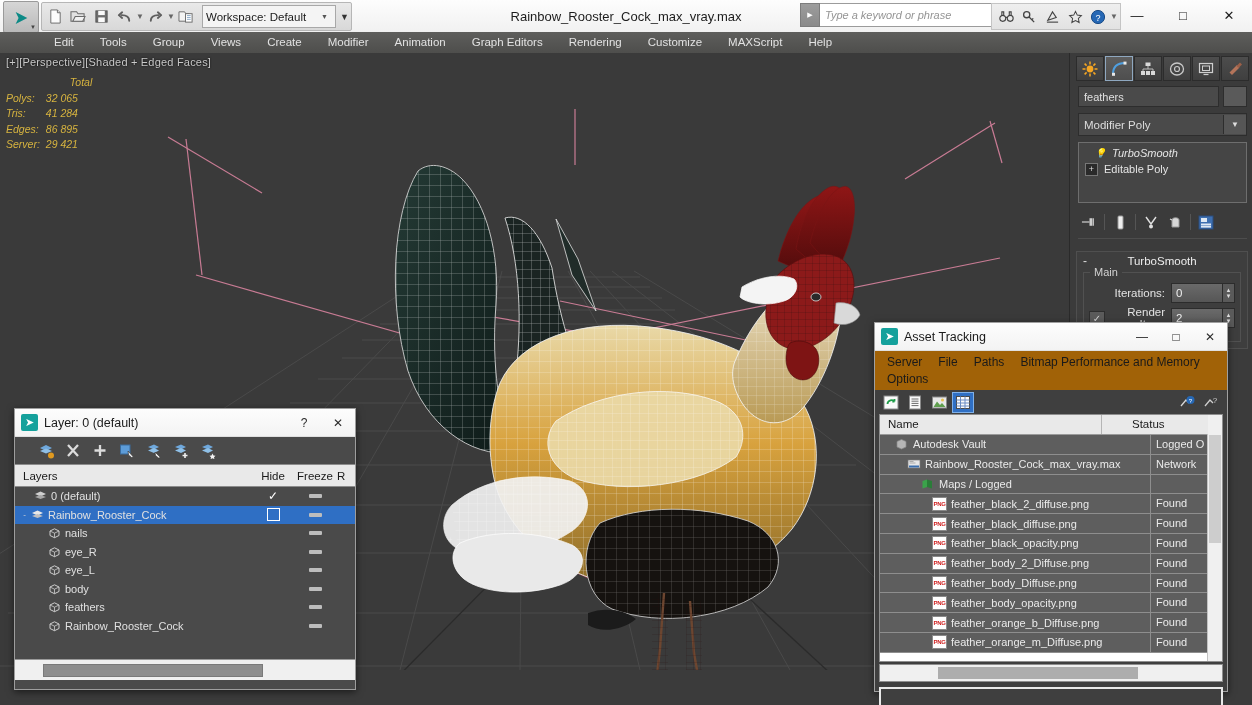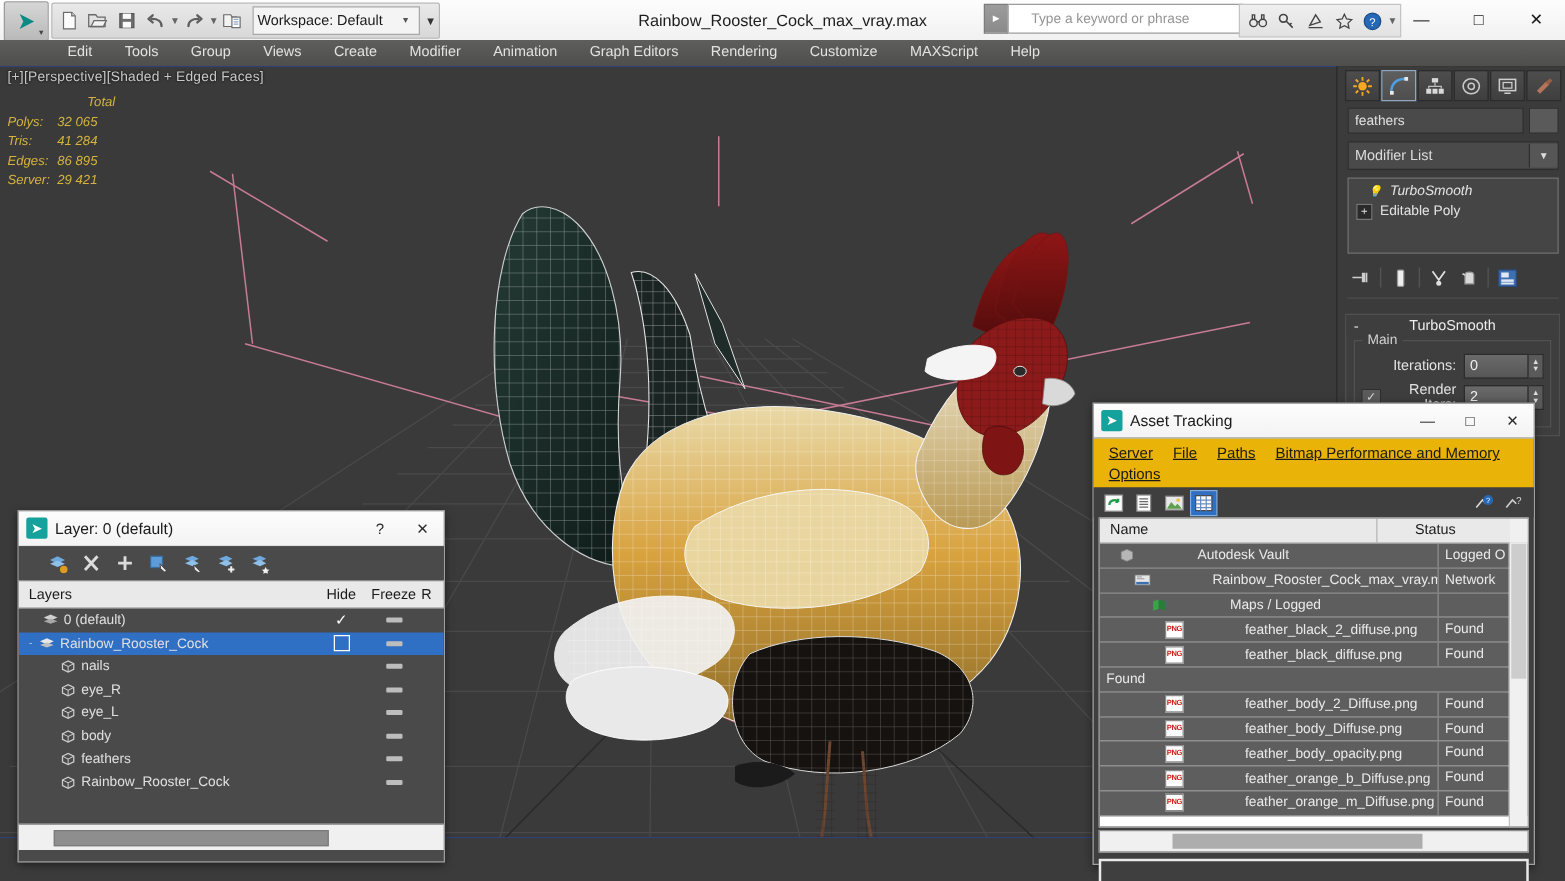--- a/index.html
+++ b/index.html
@@ -52,22 +52,22 @@
   .searchwrap{
     position:absolute;right:258px;top:4px;height:22px;display:flex;align-items:center;
   }
   .search-arrow{
     width:18px;height:22px;background:linear-gradient(#9c9c9c,#8a8a8a);
     border:1px solid #7c7c7c;display:flex;align-items:center;justify-content:center;
     color:#fff;font-size:7px;
   }
   .search-input{
     width:168px;height:22px;background:#fff;border:1px solid #9b9b9b;border-left:none;
-    display:flex;align-items:center;padding-left:18px;
-    color:#949494;font-size:11px;
+    display:flex;align-items:center;padding-left:5px;
+    font-style:italic;color:#949494;font-size:11px;
   }
   .help-icons{
     position:absolute;right:131px;top:3px;height:25px;display:flex;align-items:center;gap:1px;
     padding:0 3px;background:linear-gradient(#efefef,#e2e2e2);border:1px solid #c4c4c4;
   }
   .hicon{width:22px;height:21px;display:flex;align-items:center;justify-content:center;color:#3d3d3d;}
   .wbtns{position:absolute;right:0;top:0;display:flex;height:31px;}
   .wbtn{width:46px;height:31px;display:flex;align-items:center;justify-content:center;
         color:#1a1a1a;font-size:13px;}
 
@@ -196,36 +196,36 @@
   .lay-row .frz{width:44px;display:flex;align-items:center;justify-content:center;}
   .lay-row .rr{width:18px;}
   .dash{width:13px;height:4px;background:#bdbdbd;border-radius:1px;}
   .chk-mark{color:#ffffff;font-size:12px;}
   .chk-box{width:11px;height:11px;border:1.5px solid #ffffff;background:#2f6fc4;}
   .lay-foot{height:20px;background:#f0f0f0;border-top:1px solid #9a9a9a;display:flex;align-items:center;padding:0 4px;}
   .hscroll{height:11px;background:#8e8e8e;border:1px solid #7a7a7a;}
 
   
   #asset-dialog{left:874px;top:322px;width:352px;height:368px;background:#3f3f3f;border:1px solid #a0a0a0;}
-  .at-menubar{background:#eab308;color:#1a1a1a;font-size:12px;padding:3px 0 2px 0;line-height:17px;text-decoration:underline;}
+  .at-menubar{background:#a16207;color:#1a1a1a;font-size:12px;padding:3px 0 2px 0;line-height:17px;}
   .at-menubar .mrow{display:flex;flex-wrap:wrap;padding-left:4px;}
   .at-mi{padding:0 8px;white-space:nowrap;}
   .at-toolbar{height:24px;background:#3f3f3f;display:flex;align-items:center;padding:0 6px;gap:4px;}
   .at-tool{width:20px;height:19px;display:flex;align-items:center;justify-content:center;}
   .at-tool.sel{background:#2f6fc4;outline:1px solid #7fb0e8;}
   .at-spacer{flex:1;}
   .at-grid{margin:0 4px;background:#fff;border:1px solid #8e8e8e;height:246px;overflow:hidden;position:relative;}
   .at-hdr{height:19px;background:#e9e9e9;display:flex;align-items:center;border-bottom:1px solid #9a9a9a;
           color:#1a1a1a;font-size:11.5px;gap:24px;}
   .at-hdr .hn{flex:1;padding-left:8px;border-right:1px solid #b5b5b5;height:19px;line-height:19px;}
   .at-hdr .hs{width:52px;padding-left:6px;height:19px;line-height:19px;}
   .at-hdr .hgap{width:14px;background:#f0f0f0;height:19px;}
   .at-row{height:18.8px;display:flex;align-items:center;background:#5e5e5e;color:#eaeaea;font-size:11px;
           border-bottom:1px solid #8e8e8e;}
-  .at-row .n{flex:1;display:flex;align-items:center;border-right:1px solid #8e8e8e;height:100%;overflow:hidden;white-space:nowrap;gap:45px;}
+  .at-row .n{flex:1;display:flex;align-items:center;border-right:1px solid #8e8e8e;height:100%;overflow:hidden;white-space:nowrap;}
   .at-row .s{width:52px;padding-left:5px;overflow:hidden;white-space:nowrap;height:100%;line-height:18.8px;}
   .at-row .sbgap{width:14px;height:100%;}
   .rico{width:15px;height:13px;display:flex;align-items:center;justify-content:center;margin-right:4px;flex:0 0 auto;}
   .png-ico{width:13px;height:12px;background:#fff;border:1px solid #8a8a8a;
            color:#cf1f1f;font-size:6px;font-weight:bold;display:flex;align-items:center;justify-content:center;
            font-family:"Liberation Sans",sans-serif;letter-spacing:-0.3px;}
   .at-vscroll{position:absolute;right:0;top:19px;width:14px;bottom:0;background:#f0f0f0;border-left:1px solid #c2c2c2;}
   .at-vthumb{position:absolute;left:1px;top:1px;width:12px;height:108px;background:#cdcdcd;}
   .at-hscroll-wrap{margin:2px 4px 0 4px;height:16px;background:#f0f0f0;border:1px solid #8e8e8e;
                    display:flex;align-items:center;padding:0 2px;}
@@ -577,21 +577,21 @@
           </svg>
       </div>
     </div>
 
     <div class="cp-name-row">
       <div class="cp-name">feathers</div>
       <div class="cp-color"></div>
     </div>
 
     <div class="cp-modlist">
-      <span class="t">Modifier List</span>
+      <span class="t">Modifier Poly</span>
       <span class="a">▼</span>
     </div>
 
     <div class="cp-stack">
       <div class="stack-row ts">
         <span class="bulb">💡</span>
         <span>TurboSmooth</span>
       </div>
       <div class="stack-row">
         <span class="plus">+</span>
@@ -988,20 +988,26 @@
           <span class="rico">
               <span class="png-ico">PNG</span>
             </span>
           <span>feather_black_diffuse.png</span>
         </span>
         <span class="s">Found</span>
         <span class="sbgap"></span>
       </div>
 
       <div class="at-row">
+        <span class="n" style="padding-left:52px">
+          <span class="rico">
+              <span class="png-ico">PNG</span>
+            </span>
+          <span>feather_black_opacity.png</span>
+        </span>
         <span class="s">Found</span>
         <span class="sbgap"></span>
       </div>
 
       <div class="at-row">
         <span class="n" style="padding-left:52px">
           <span class="rico">
               <span class="png-ico">PNG</span>
             </span>
           <span>feather_body_2_Diffuse.png</span>

